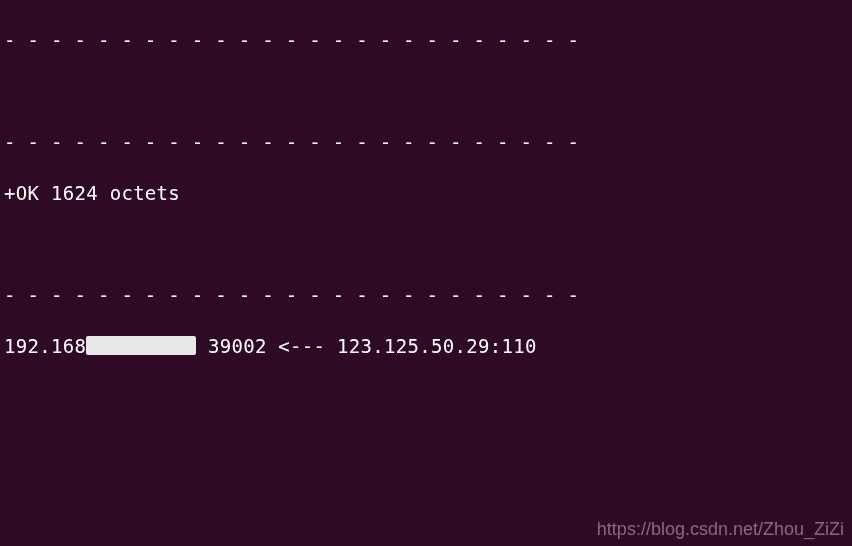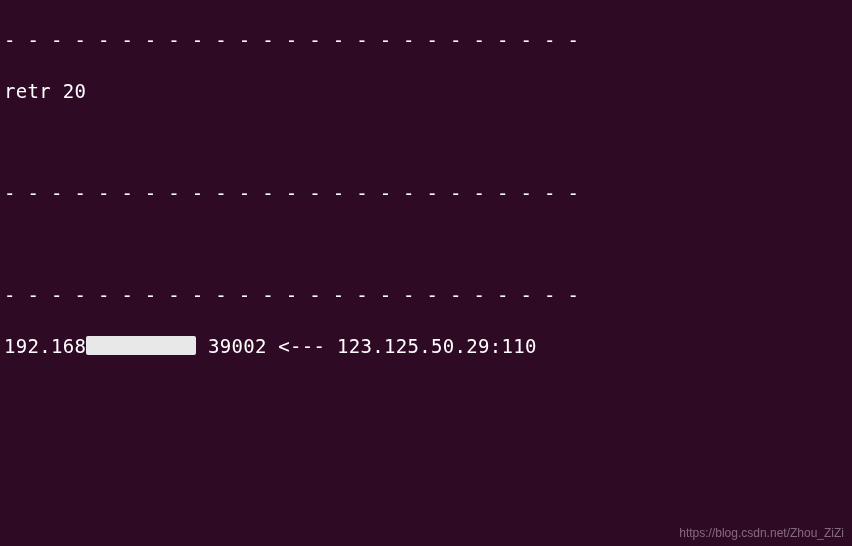--- a/index.html
+++ b/index.html
@@ -31,32 +31,32 @@
     height: 19px;
     border-radius: 2px;
   }
   .watermark {
     position: absolute;
     right: 8px;
     bottom: 6px;
     color: #cbb8c5;
     opacity: 0.55;
     font-family: Arial, sans-serif;
-    font-size: 12px;
+    font-size: 18px;
     pointer-events: none;
   }
 </style>
 </head>
 <body>
 
 <div class="terminal">
 <span class="line">- - - - - - - - - - - - - - - - - - - - - - - - -</span>
-<span class="line">retr 20</span>
 <span class="line"> </span>
 <span class="line">- - - - - - - - - - - - - - - - - - - - - - - - -</span>
+<span class="line">+OK 1624 octets</span>
 <span class="line"> </span>
 <span class="line">- - - - - - - - - - - - - - - - - - - - - - - - -</span>
 <span class="line"><span>192.168</span><span class="redact" style="width:110px;"></span><span> 39002</span><span> &lt;--- </span><span>123.125.50.29:110</span></span>
 
 
 
 
 
 
 

